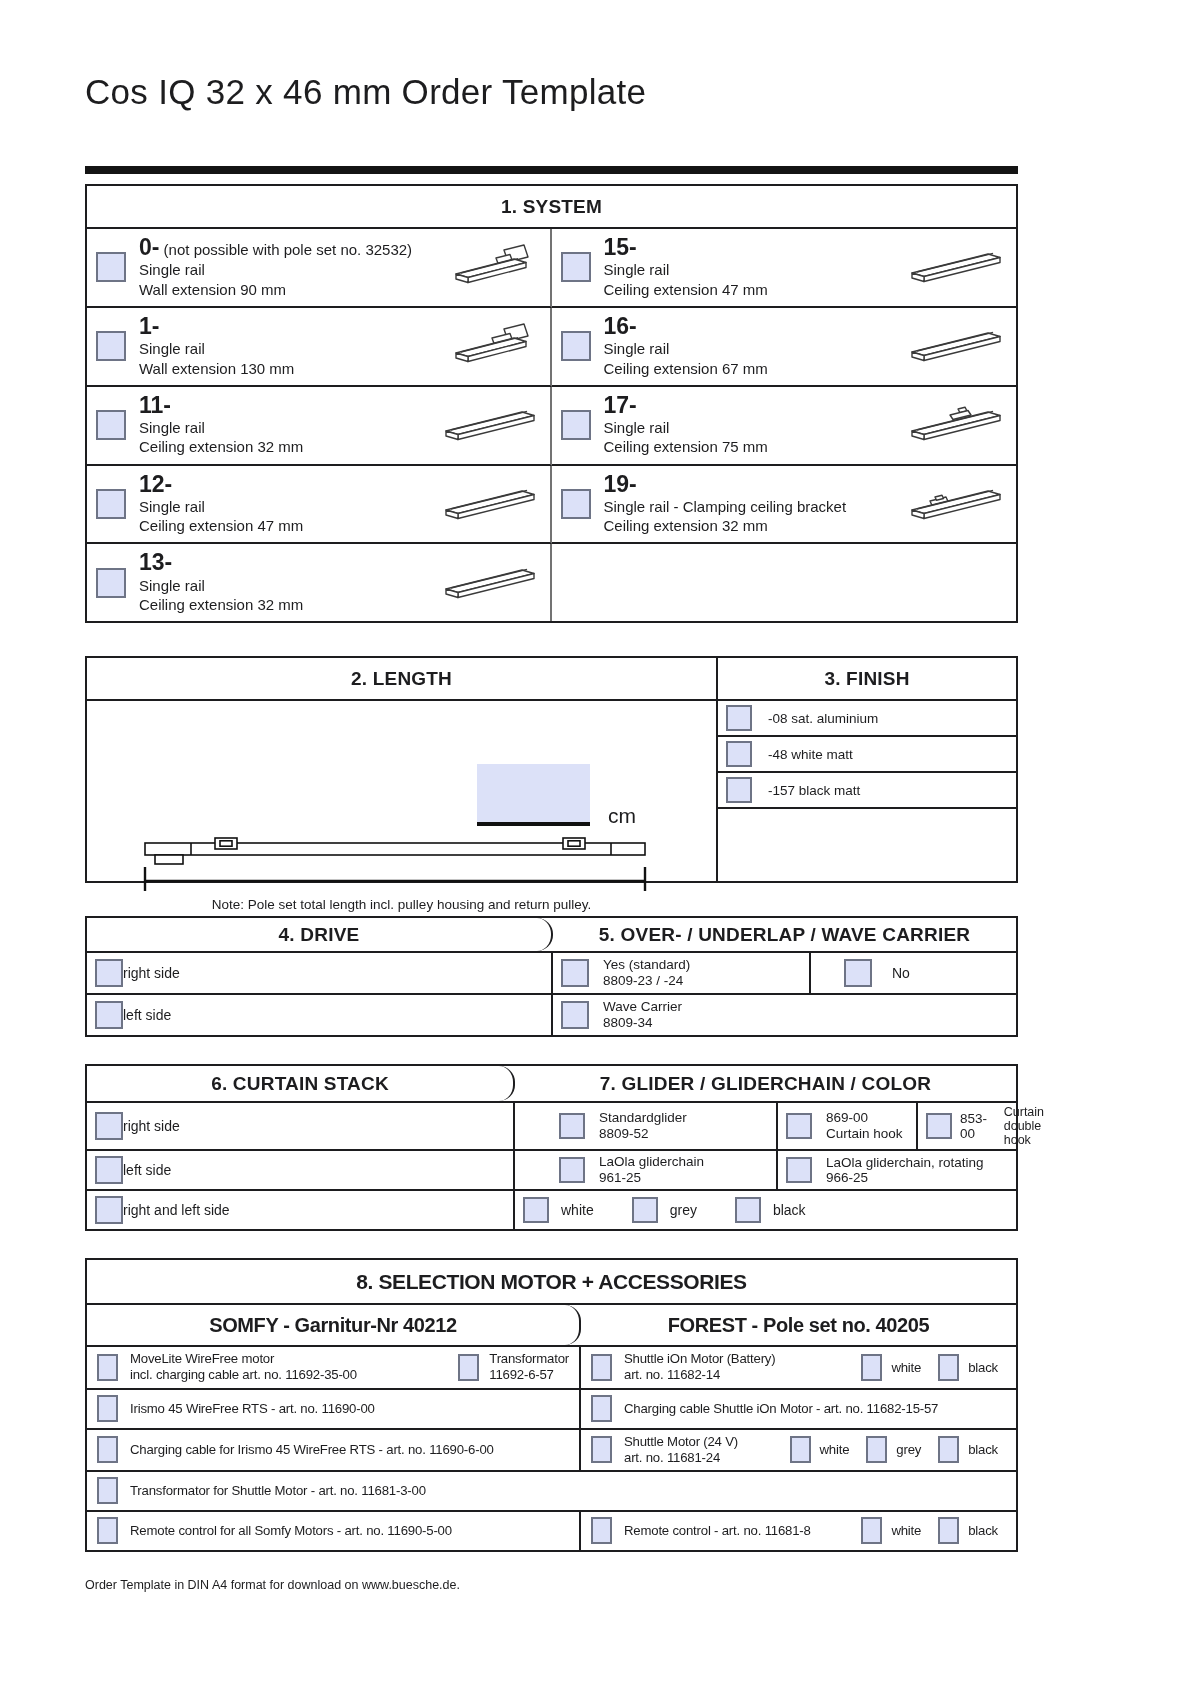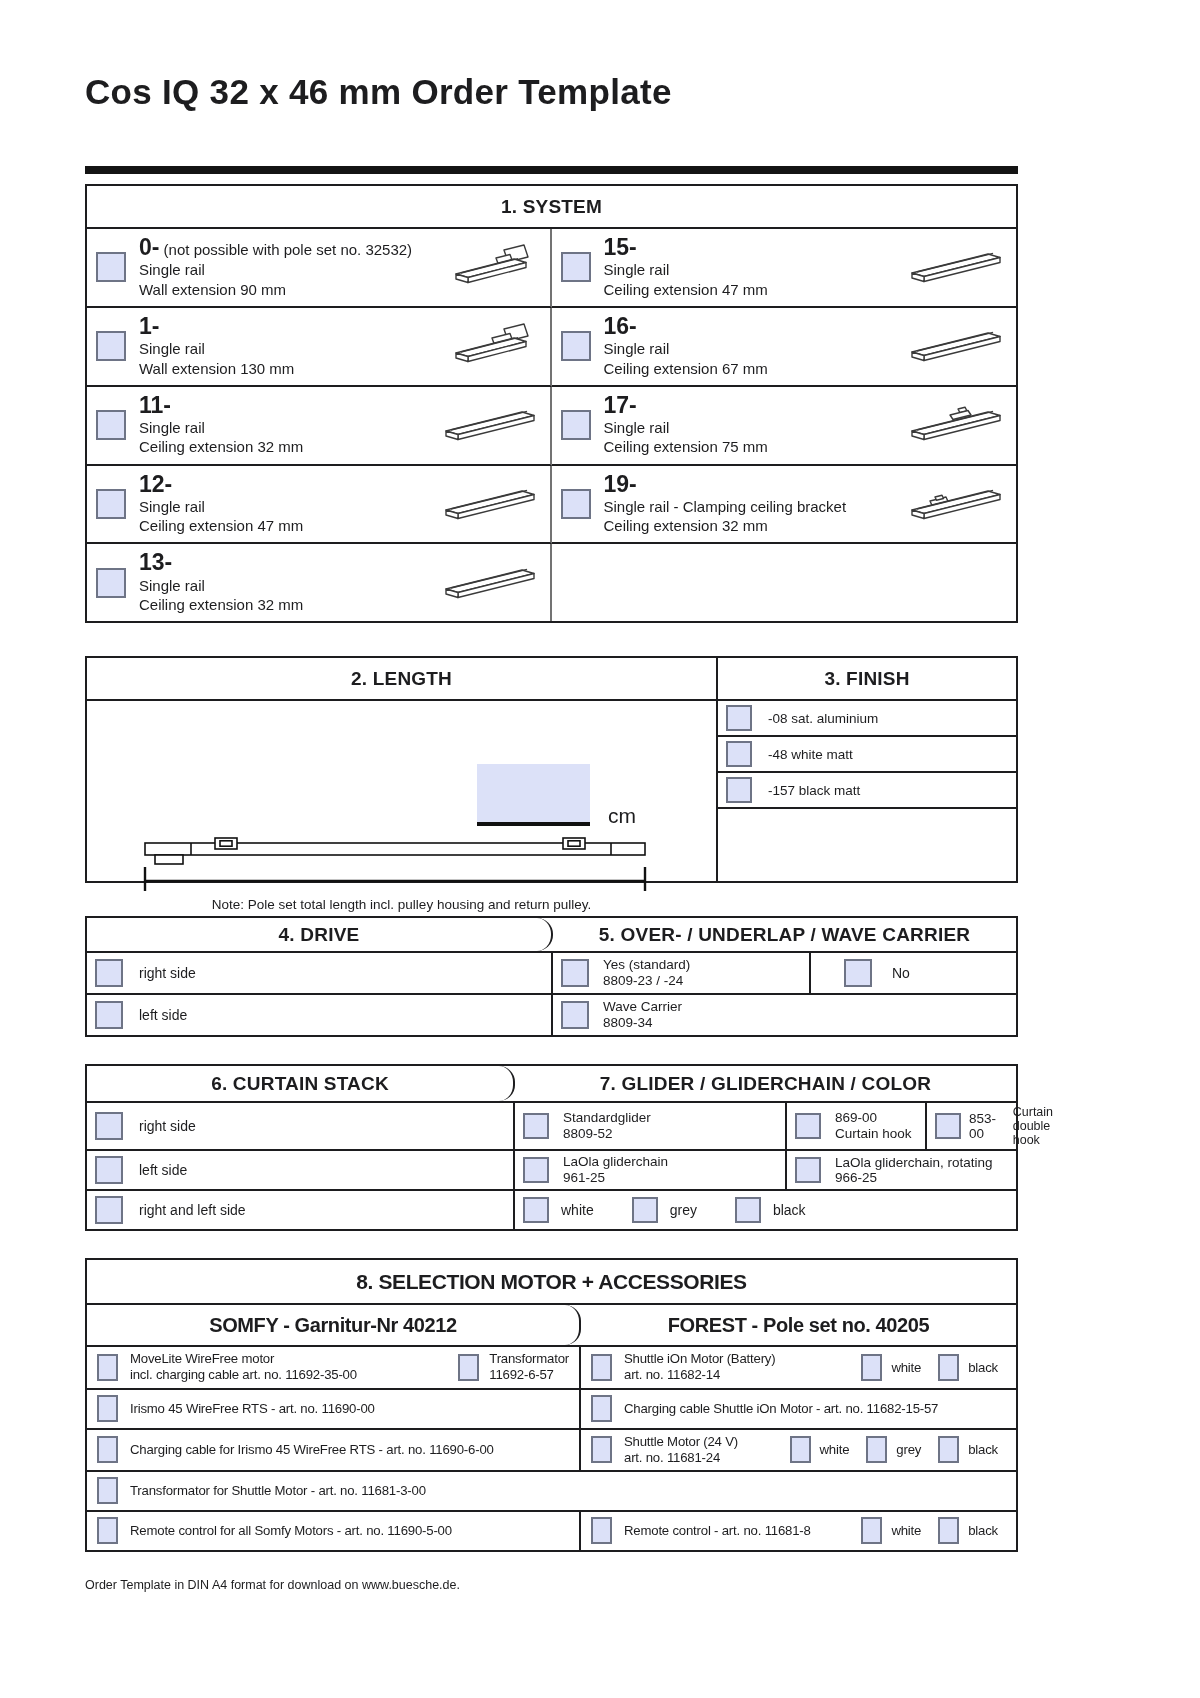--- a/index.html
+++ b/index.html
@@ -3,21 +3,21 @@
 <meta charset="utf-8">
 <style>
   * { margin:0; padding:0; box-sizing:border-box; }
   html,body { background:#fff; }
   body {
     width:1200px; height:1698px; position:relative;
     font-family:"Liberation Sans", sans-serif; color:#1d1d1f;
     -webkit-font-smoothing:antialiased;
   }
   .page { width:933px; margin-left:85px; padding-top:72px; }
-  h1.title { font-size:35px; font-weight:700; letter-spacing:0.3px; }
+  h1.title { font-size:35px; font-weight:400; letter-spacing:0.3px; }
   .rule { height:8px; background:#141414; margin-top:54px; }
 
   .box { border:2.5px solid #1d1d1f; }
   .mt { margin-top:33px; }
   .mt-s { margin-top:27px; }
   .sec-title { text-align:center; font-weight:700; font-size:19px; padding:10px 0 9px; letter-spacing:0.2px; }
   .bbar { border-bottom:2px solid #1d1d1f; }
 
   
   .cb { background:#dce1f8; border:2px solid #6e7486; flex-shrink:0; }
@@ -52,29 +52,29 @@
   .fin-row { display:flex; align-items:center; height:36px; padding:0 8px; gap:16px; border-bottom:2px solid #1d1d1f; font-size:13.5px; }
 
   
   .two-col { display:grid; }
   .g45 { grid-template-columns:466px 1fr; }
   .g67 { grid-template-columns:428px 1fr; }
   .g8  { grid-template-columns:494px 1fr; }
   .hcell { border-right:2px solid #1d1d1f;border-radius:16px; }
   .opt-row { display:grid; }
   .opt-row.bb1 { border-bottom:2px solid #1d1d1f; }
-  .cell { display:flex; align-items:center; padding:5px 8px; min-height:40px; gap:16px; }
+  .cell { display:flex; align-items:center; padding:5px 8px; min-height:40px; }
   .cell.rb { border-right:2px solid #1d1d1f; }
   .lbl { font-size:14px; }
   .two-line { font-size:13.5px; line-height:1.22; }
   .sub { display:flex; align-items:center; gap:14px; padding:2px 8px; }
   .sub.rb { border-right:2px solid #1d1d1f; }
 
   
-  .w-glider1 { width:272px; flex-shrink:0; }
+  .w-glider1 { width:227px; flex-shrink:0;margin-left:36px; }
   .w-glider2 { width:140px; flex-shrink:0; }
   .dh-label { font-size:12.5px; line-height:1.12; width:58px; }
   .color-row { display:flex; align-items:center; gap:12px; padding:2px 8px; width:100%; }
   .color-row .gap { width:14px; }
 
   
   .cond { letter-spacing:-0.4px; }
   .m-colhead { text-align:center; font-weight:700; font-size:20px; padding:9px 0 8px; }
   .m-cell { display:flex; align-items:center; min-height:38px; padding:4px 10px; gap:12px; }
   .m-cell.rb { border-right:2px solid #1d1d1f; }

